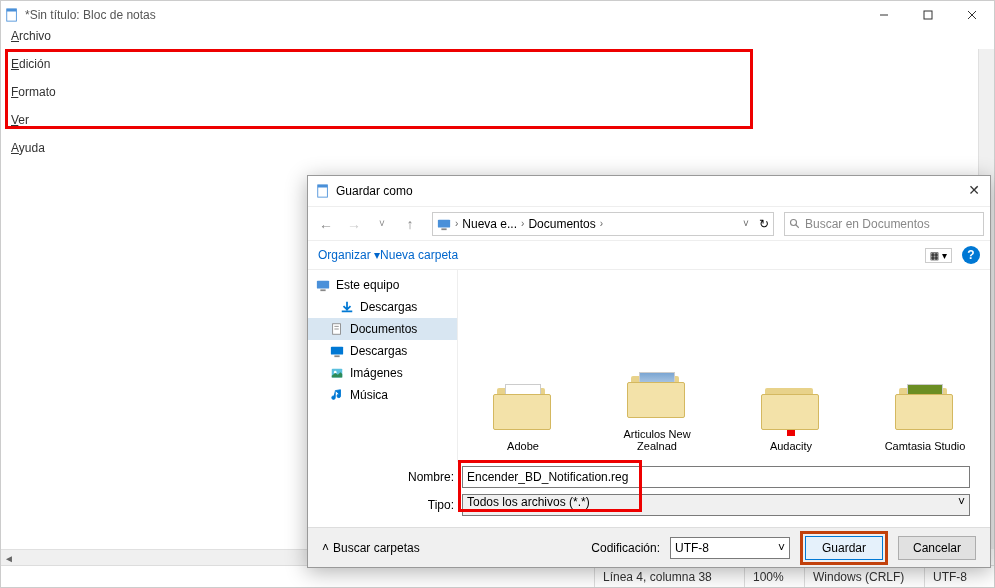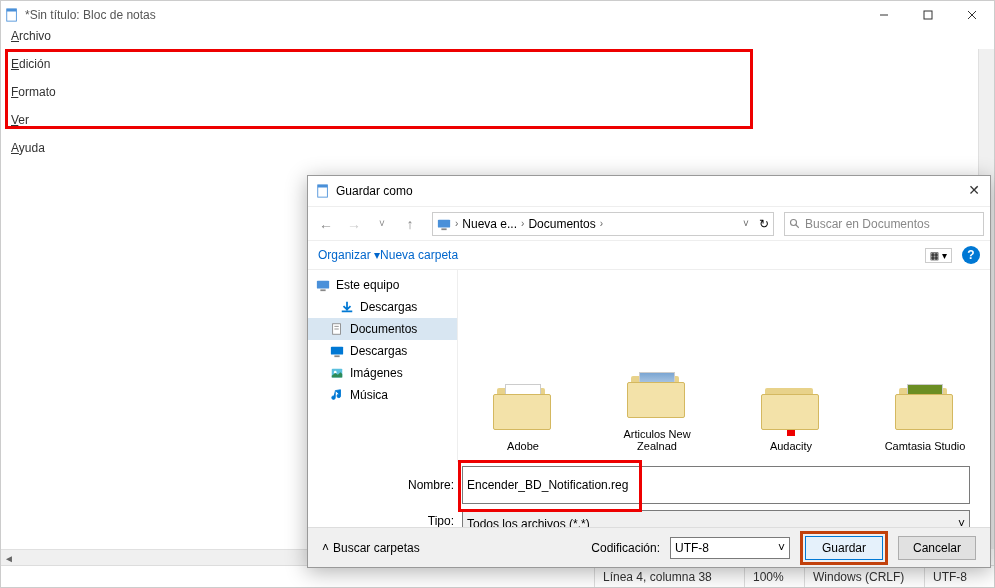--- a/index.html
+++ b/index.html
@@ -48,22 +48,22 @@
 .file-item { width:100px; text-align:center; font-size:11px; }
 .folder-ic { width:64px; height:50px; margin:4px auto 6px; position:relative; }
 .folder-back { position:absolute; left:6px; top:4px; width:48px; height:38px; background:#e8d28a; border-radius:2px; }
 .folder-front { position:absolute; left:2px; top:10px; width:58px; height:36px; background:#f3e2a9; border-radius:2px; border:1px solid #d4b860; }
 .folder-paper { position:absolute; left:14px; top:0; width:36px; height:30px; background:#fff; border:1px solid #ccc; }
 .red-dot { position:absolute; bottom:-2px; left:50%; transform:translateX(-50%); width:8px; height:6px; background:#e00; }
 
 .dlg-fields { padding:4px 20px 0 90px; font-size:12px; position:relative; }
 .fld-row { display:flex; align-items:center; margin-bottom:6px; }
 .fld-lbl { width:56px; text-align:right; margin-right:8px; }
-.fld-input { flex:1; height:38px; border:1px solid #7a7a7a; padding:0 4px; font-size:12px; background:#fff; }
-.fld-combo { flex:1; height:22px; border:1px solid #7a7a7a; padding:0 4px; font-size:12px; background:#f0f0f0; display:flex; align-items:flex-end; justify-content:space-between; }
+.fld-input { flex:1; height:22px; border:1px solid #7a7a7a; padding:0 4px; font-size:12px; background:#fff; }
+.fld-combo { flex:1; height:22px; border:1px solid #7a7a7a; padding:0 4px; font-size:12px; background:#f0f0f0; display:flex; align-items:flex-start; justify-content:space-between; }
 .red-box-2 { position:absolute; left:150px; top:-2px; width:184px; height:52px; border:3px solid #e00; pointer-events:none; }
 
 .dlg-footer { position:absolute; bottom:0; left:0; right:0; height:40px; background:#f0f0f0; border-top:1px solid #ddd; display:flex; align-items:center; padding:0 14px; font-size:12px; gap:10px; }
 .hide-folders { display:flex; align-items:center; gap:4px; }
 .enc-combo { width:120px; height:22px; border:1px solid #7a7a7a; background:#fff; display:flex; align-items:center; justify-content:space-between; padding:0 4px; }
 .btn { width:78px; height:24px; border:1px solid #adadad; background:#e1e1e1; display:flex; align-items:center; justify-content:center; }
 .btn.primary { background:#e5f1fb; border:1px solid #0078d4; }
 .red-box-3 { border:3px solid #c2410c; padding:2px; }
 
 svg { display:block; }

